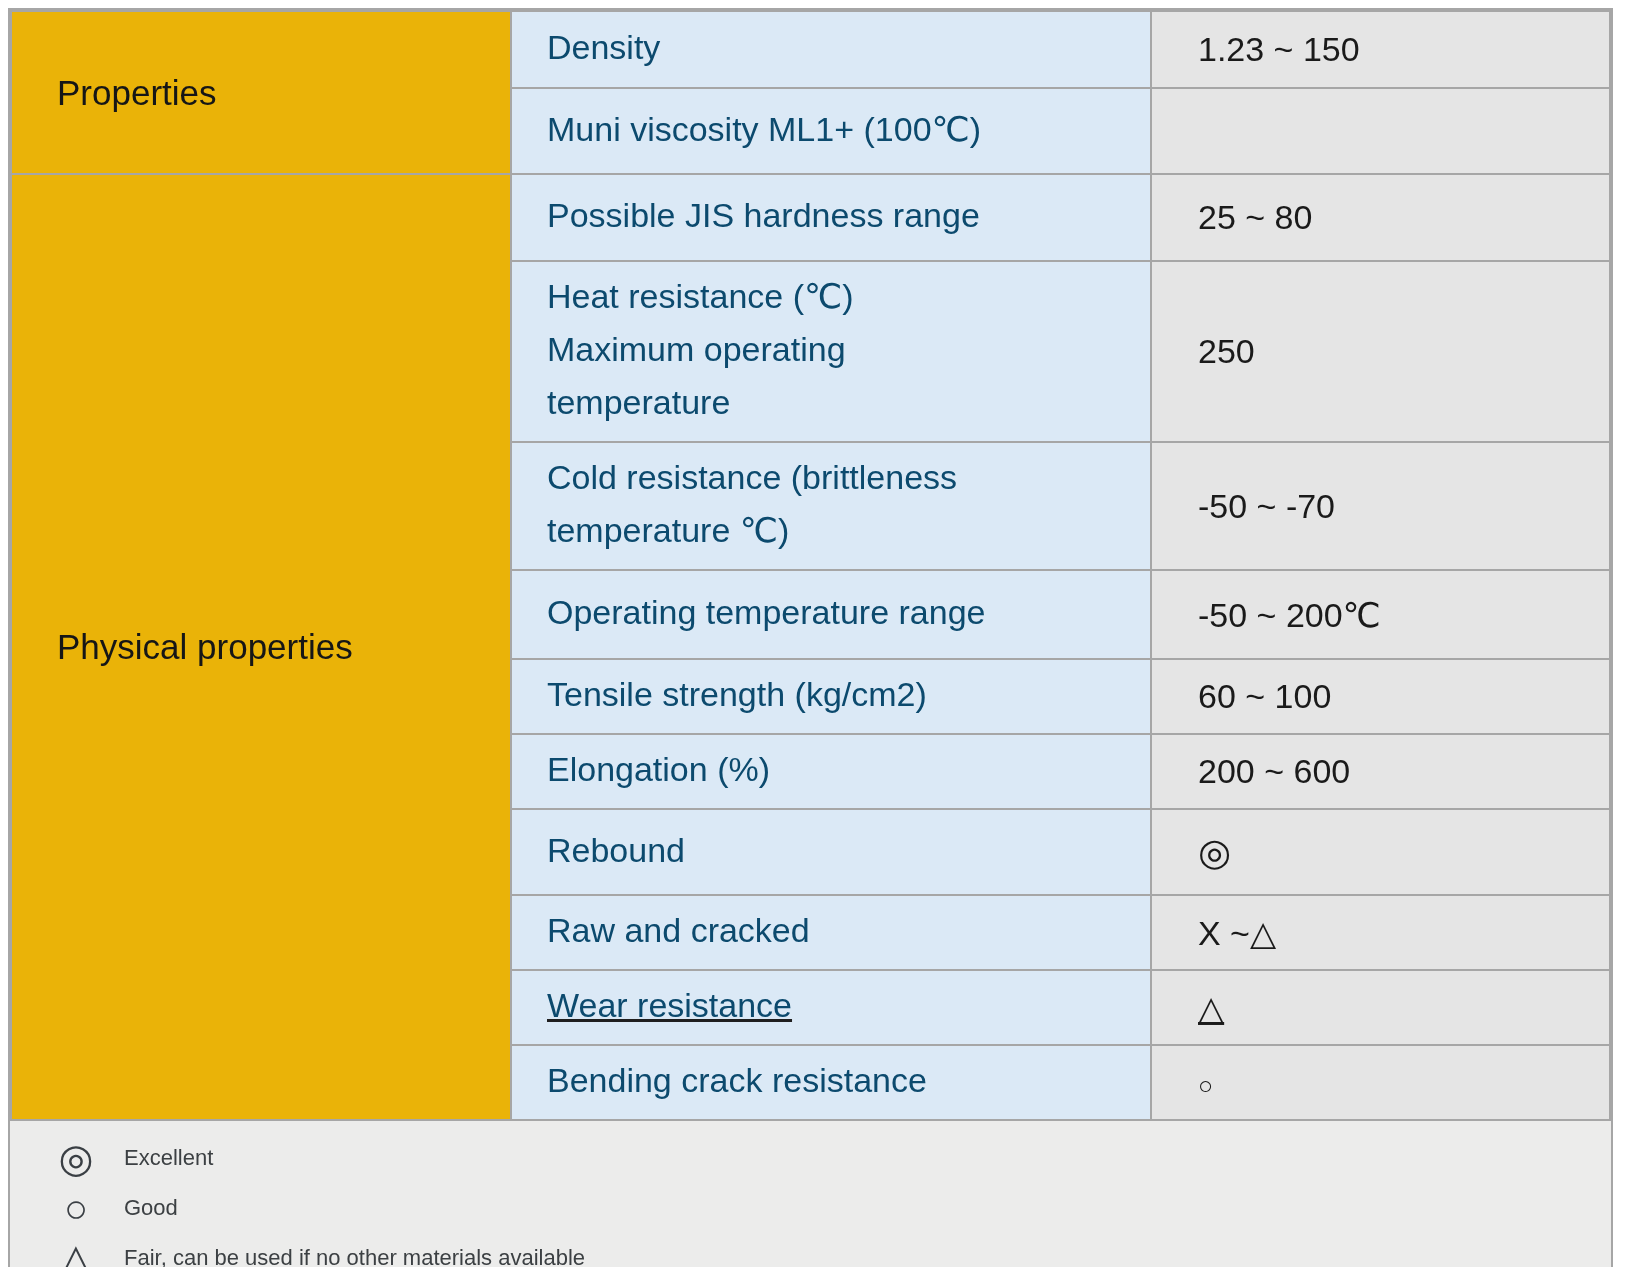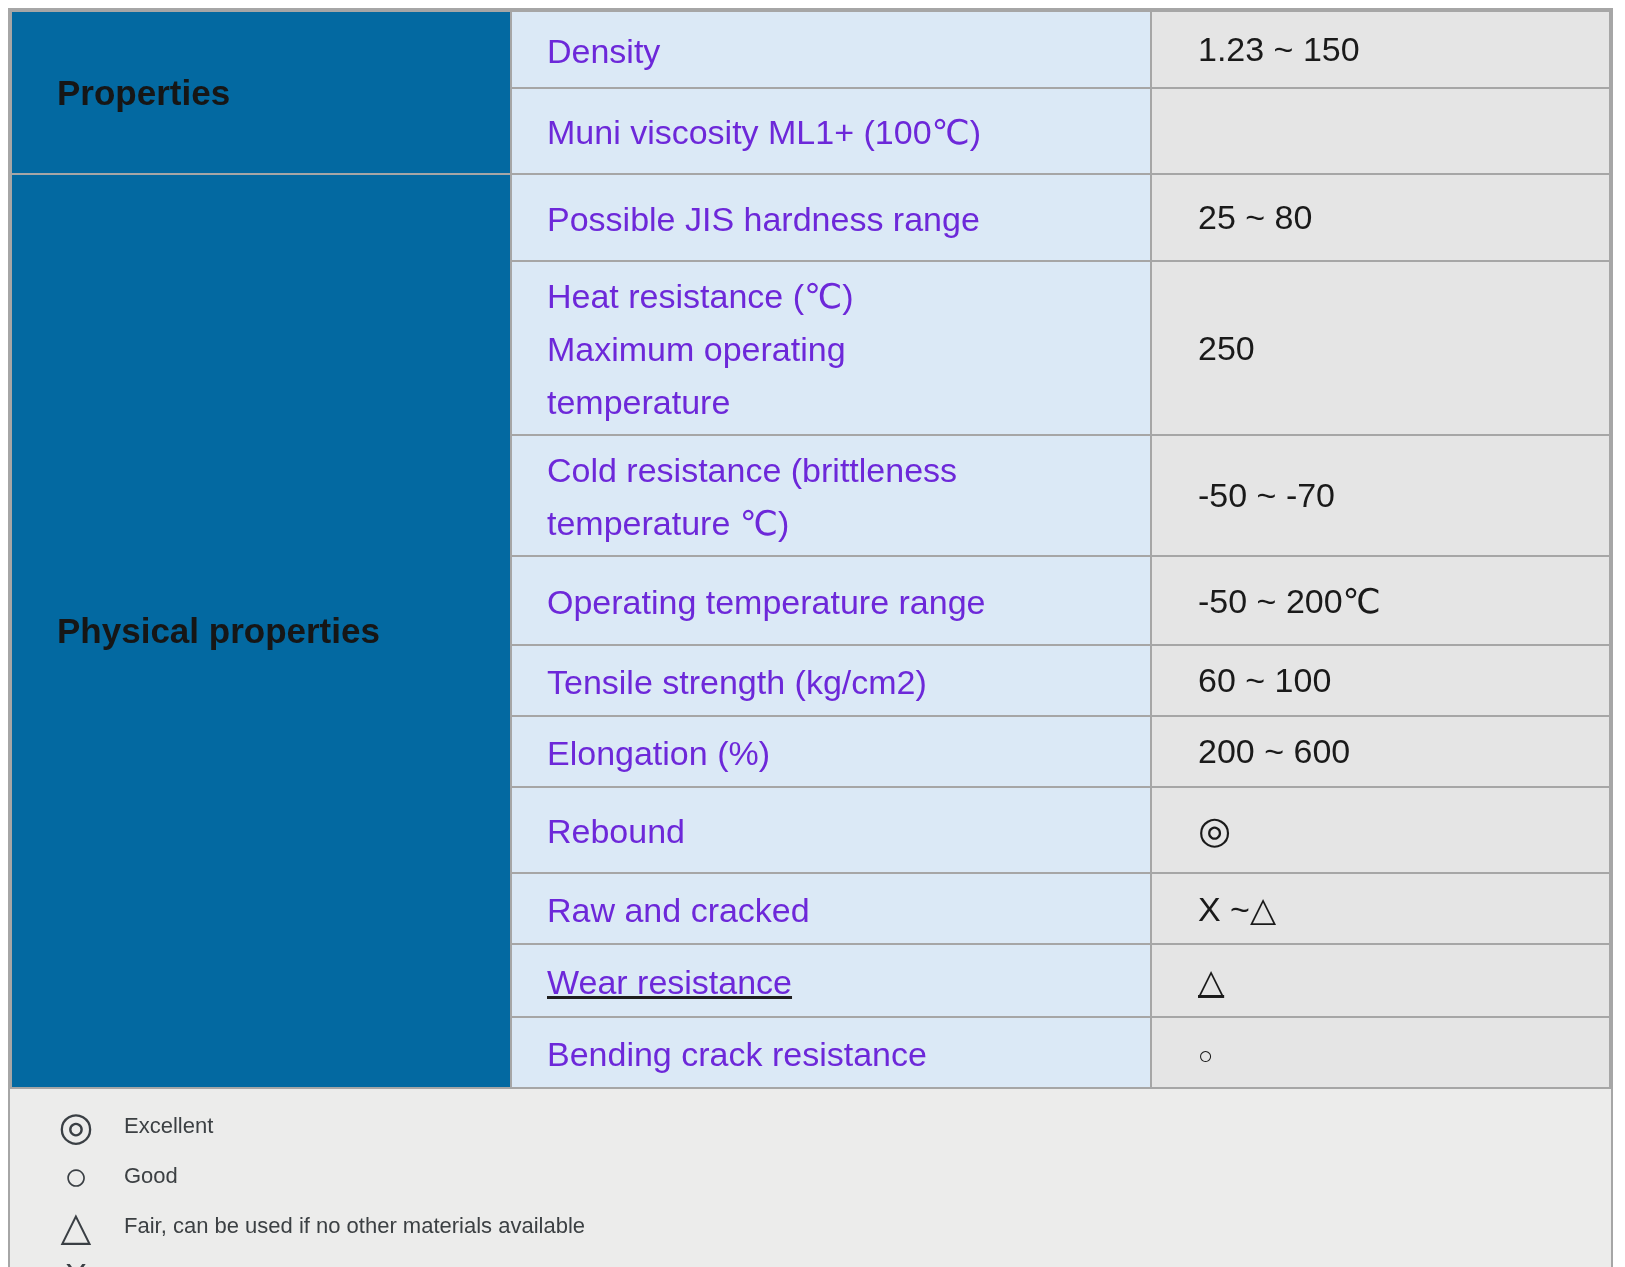--- a/index.html
+++ b/index.html
@@ -23,34 +23,34 @@
     border-collapse: collapse;
     width: 100%;
     table-layout: fixed;
   }
   table.props td {
     border: 2px solid #a6a6a6;
     vertical-align: middle;
     box-sizing: border-box;
   }
   td.cat-cell {
-    background: #0369a1;
-    font-weight: bold;
+    background: #eab308;
+    font-weight: normal;
     font-size: 35px;
     padding-left: 45px;
     letter-spacing: 0px;
     color: #161616;
   }
   td.prop-cell {
     background: #dbe9f6;
     font-size: 34px;
-    padding: 8px 20px 5px 35px;
+    padding: 8px 20px 12px 35px;
     line-height: 53px;
     white-space: pre-line;
-    color: #6d28d9;
+    color: #0c4a6e;
   }
   td.val-cell {
     background: #e5e5e5;
     font-size: 34px;
     padding-left: 46px;
     color: #1a1a1a;
   }
   td.val-cell .sym-small {
     font-size: 25px;
   }

